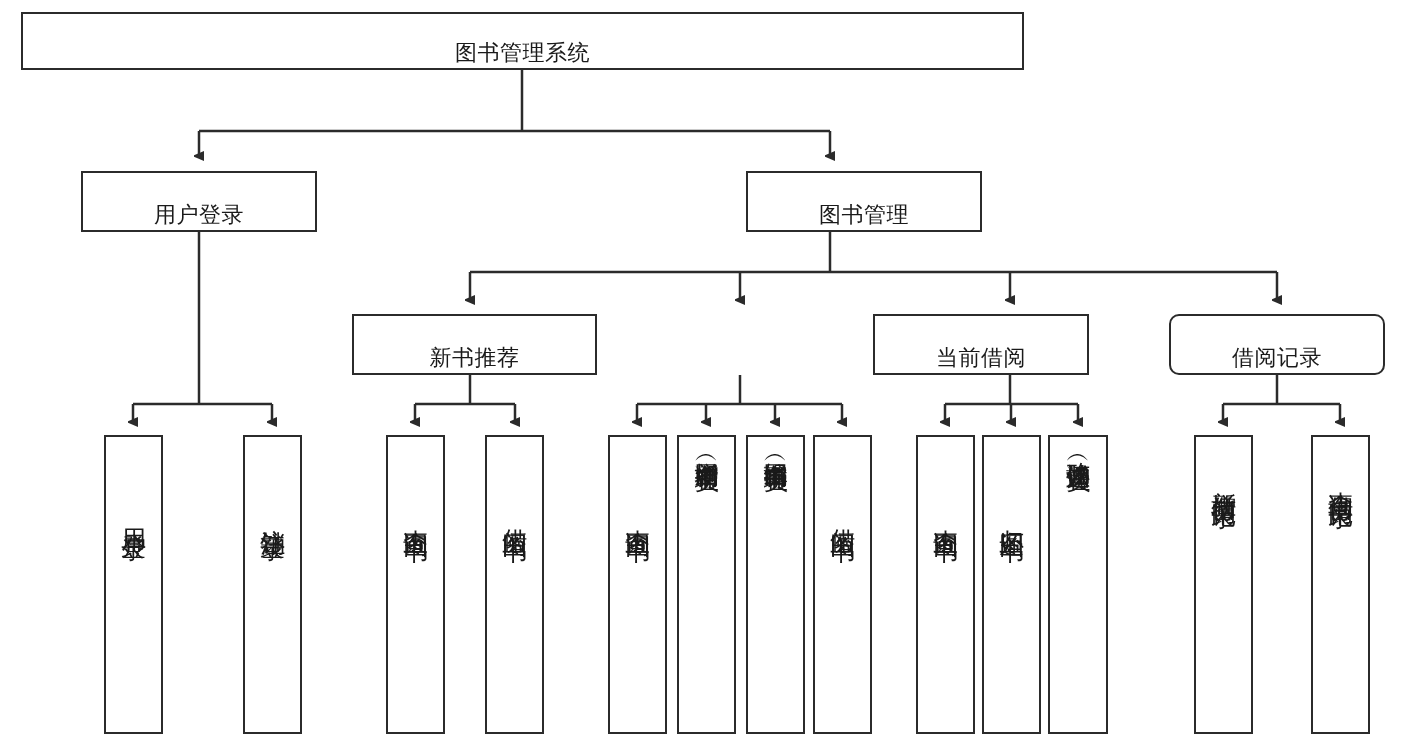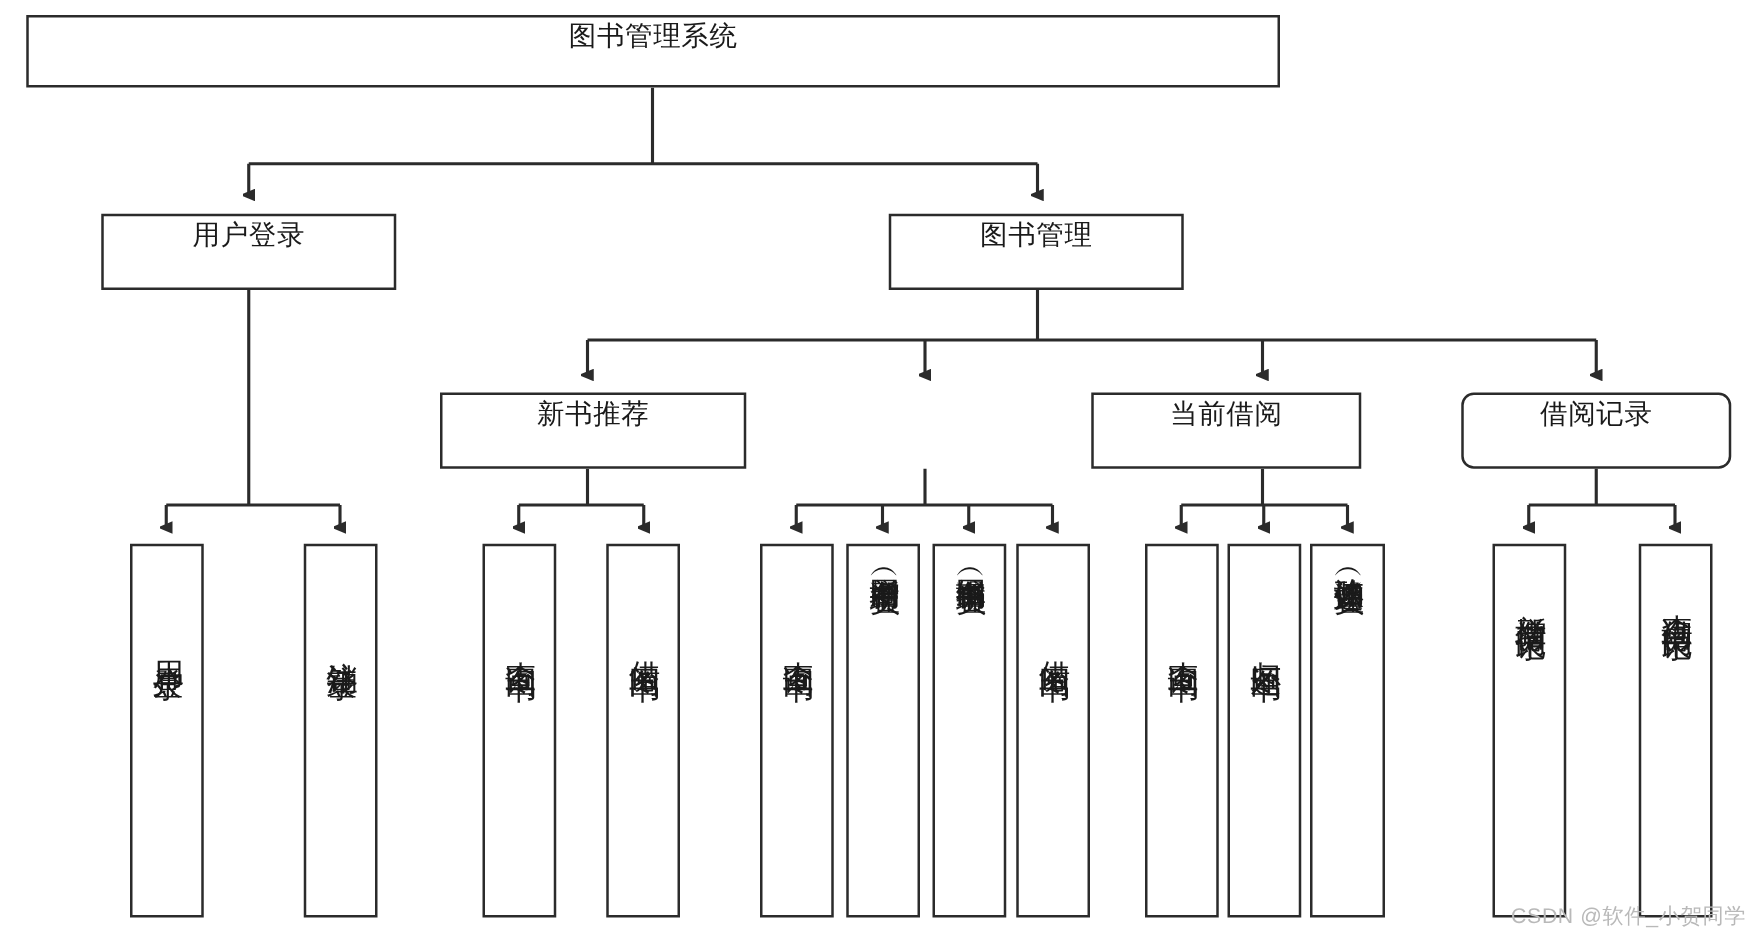--- a/index.html
+++ b/index.html
@@ -24,21 +24,21 @@
     width: 1405px;
     height: 747px;
     pointer-events: none;
   }
   .node {
     position: absolute;
     box-sizing: border-box;
     border: 2.5px solid #2b2b2b;
     background: #ffffff;
     display: flex;
-    align-items: flex-start;
+    align-items: flex-end;
     justify-content: center;
     color: #1a1a1a;
   }
   .node.horiz {
     font-size: 22px;
     letter-spacing: 0.5px;
   }
   .node.leaf {
     align-items: flex-start;
     justify-content: center;
@@ -123,21 +123,21 @@
     </g>
   </svg>
 
   <div class="node horiz" style="left:21px; top:12px; width:1003px; height:58px;">
     <span>图书管理系统</span>
   </div>
 
   <div class="node horiz" style="left:81px; top:171px; width:236px; height:61px;">
     <span>用户登录</span>
   </div>
-  <div class="node horiz" style="left:711px; top:171px; width:236px; height:61px;">
+  <div class="node horiz" style="left:746px; top:171px; width:236px; height:61px;">
     <span>图书管理</span>
   </div>
 
   <div class="node horiz" style="left:352px; top:314px; width:245px; height:61px;">
     <span>新书推荐</span>
   </div>
   <div class="node horiz" style="left:873px; top:314px; width:216px; height:61px;">
     <span>当前借阅</span>
   </div>
   <div class="node horiz" style="left:1169px; top:314px; width:216px; height:61px;border-radius:10px;">
@@ -181,15 +181,14 @@
     <span class="vtext tall">确认归还（管理员）</span>
   </div>
 
   <div class="node leaf" style="left:1194px; top:435px; width:59px; height:299px; padding-top:34px;">
     <span class="vtext">新增借阅记录</span>
   </div>
   <div class="node leaf" style="left:1311px; top:435px; width:59px; height:299px; padding-top:34px;">
     <span class="vtext">查询借阅记录</span>
   </div>
 
-  <div class="watermark">CSDN @软件_小贺同学</div>
 
 </div>
 
 </body></html>

